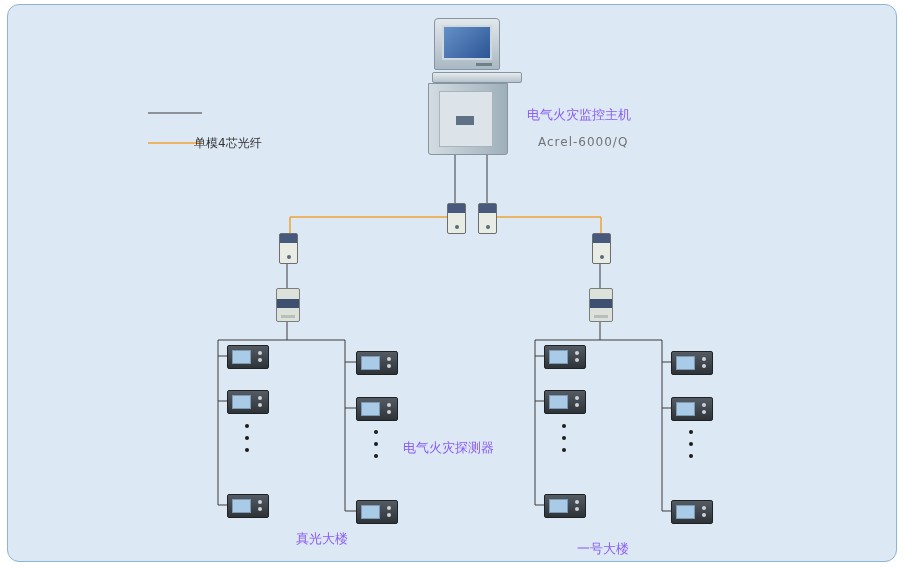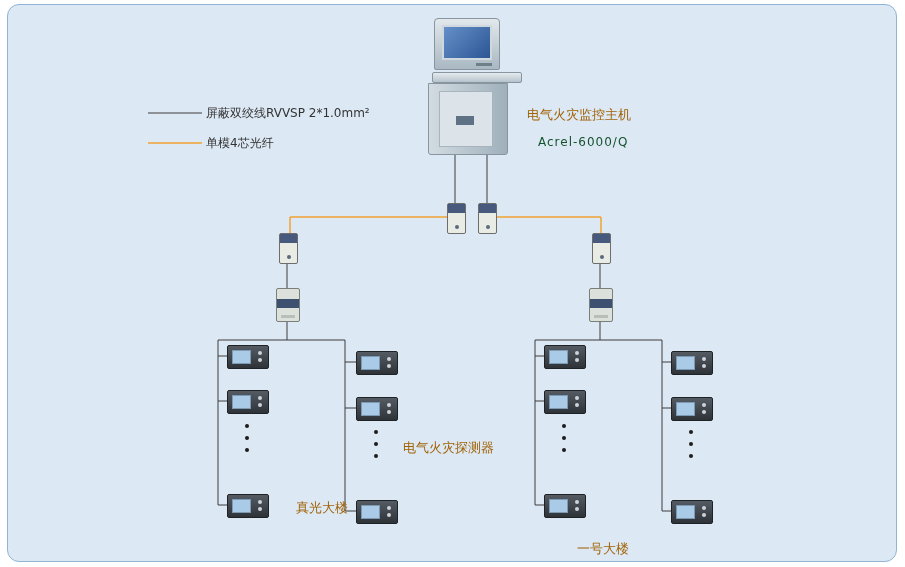--- a/index.html
+++ b/index.html
@@ -3,22 +3,22 @@
 <meta charset="utf-8">
 <style>
   html,body{margin:0;padding:0;background:#ffffff;}
   .stage{position:relative;width:905px;height:567px;background:#ffffff;overflow:hidden;
          font-family:"DejaVu Sans","Liberation Sans",sans-serif;}
   .panel{position:absolute;left:7px;top:4px;width:888px;height:556px;background:#dce8f3;
          border:1px solid #8fb4d4;border-radius:12px;}
   .wiring{position:absolute;left:0;top:0;width:905px;height:567px;pointer-events:none;}
 
   .t{position:absolute;font-size:12px;color:#333;white-space:nowrap;line-height:1.2;}
-  .host-title,.detector-label,.building-label{font-size:13px;color:#a16207;}
-  .host-model{font-size:12px;color:#14532d;letter-spacing:1px;}
+  .host-title,.detector-label,.building-label{font-size:13px;color:#8b5cf6;}
+  .host-model{font-size:12px;color:#737373;letter-spacing:1px;}
 
   
   .cabinet{position:absolute;left:418px;top:16px;width:100px;height:140px;}
   .cab-monitor{position:absolute;left:16px;top:2px;width:64px;height:50px;
     background:linear-gradient(180deg,#e2e8ec,#a9b8c2);border:1px solid #8795a0;border-radius:4px 4px 2px 2px;}
   .cab-monitor::after{content:"";position:absolute;right:7px;bottom:3px;width:16px;height:3px;background:#6f7f8a;}
   .cab-screen{position:absolute;left:7px;top:6px;width:46px;height:31px;
     background:linear-gradient(135deg,#6490c8,#2c5694);border:2px solid #cfd8de;}
   .cab-tray{position:absolute;left:14px;top:56px;width:88px;height:9px;
     background:linear-gradient(180deg,#e6ebee,#b6c3cc);border:1px solid #8795a0;border-radius:2px;}
@@ -82,22 +82,21 @@
     </g>
     <g stroke="#f0a232" stroke-width="1.5" fill="none">
       <path d="M148,143 H202"></path>
       <path d="M290,217 H447"></path>
       <path d="M290,217 V233"></path>
       <path d="M495,217 H601"></path>
       <path d="M601,217 V233"></path>
     </g>
   </svg>
 
-  <div class="t" style="left:206px;top:106px">屏蔽双绞线RVVSP 2*1.0mm²</div>
-  <div class="t" style="left:206px;top:136px">单模4芯光纤</div>
+  <div class="t" style="left:194px;top:136px">单模4芯光纤</div>
 
   <div class="cabinet">
     <div class="cab-monitor">
       <div class="cab-screen"></div>
     </div>
     <div class="cab-tray"></div>
     <div class="cab-body">
       <div class="cab-door"></div>
     </div>
   </div>
@@ -145,15 +144,15 @@
   <div class="detector" style="left:671px;top:397px"></div>
   <div class="dots" style="left:689px;top:430px">
       <i></i>
       <i></i>
       <i></i>
     </div>
   <div class="detector" style="left:671px;top:500px"></div>
 
   <div class="t detector-label" style="left:403px;top:440px">电气火灾探测器</div>
 
-  <div class="t building-label" style="left:296px;top:500px">真光大楼</div>
+  <div class="t building-label" style="left:296px;top:531px">真光大楼</div>
   <div class="t building-label" style="left:577px;top:541px">一号大楼</div>
 </div>
 
 </body></html>

